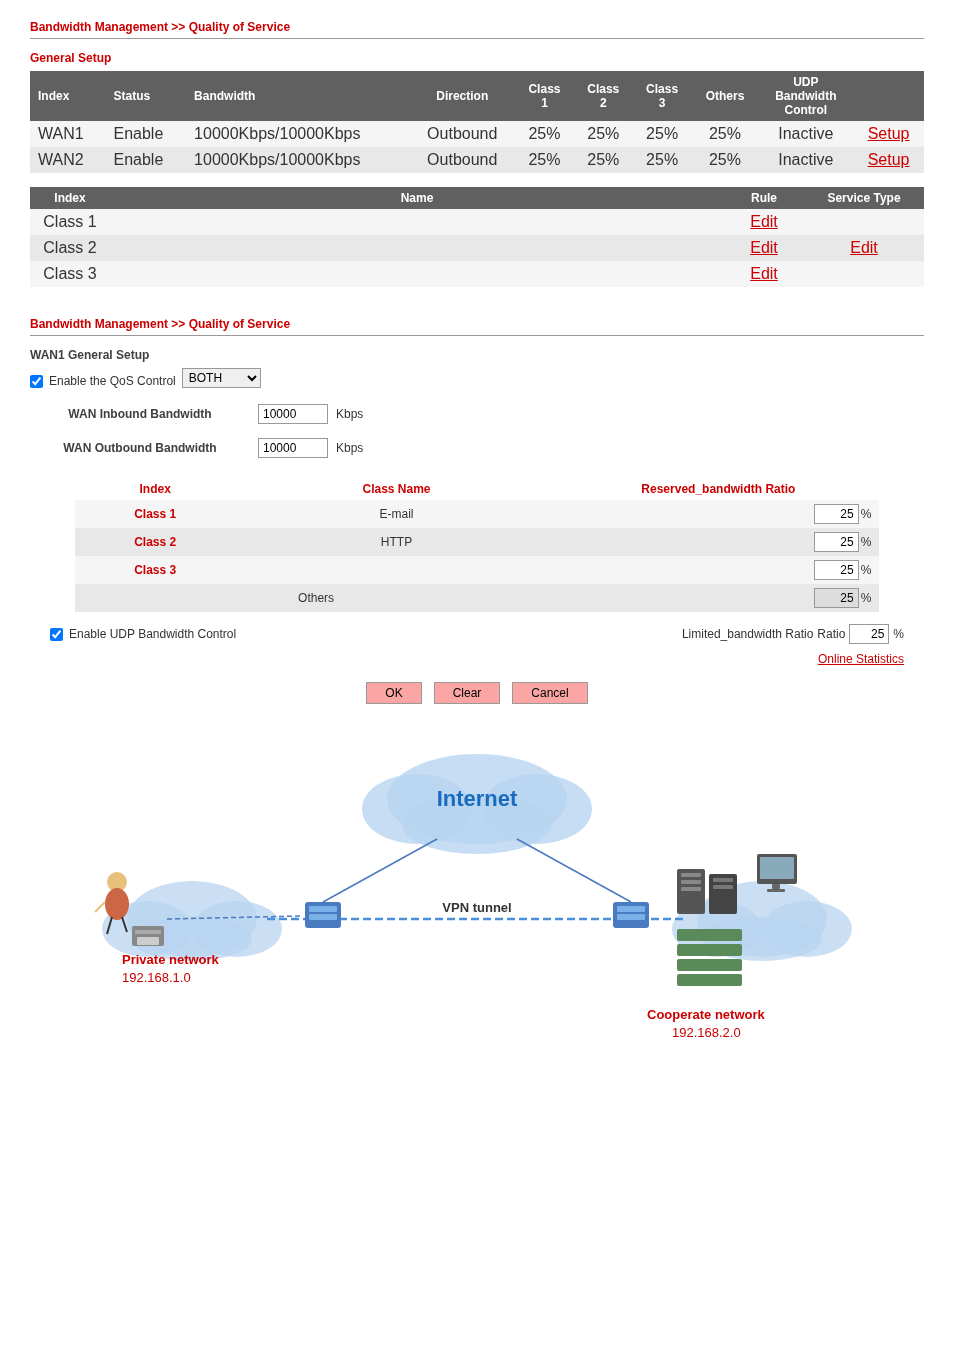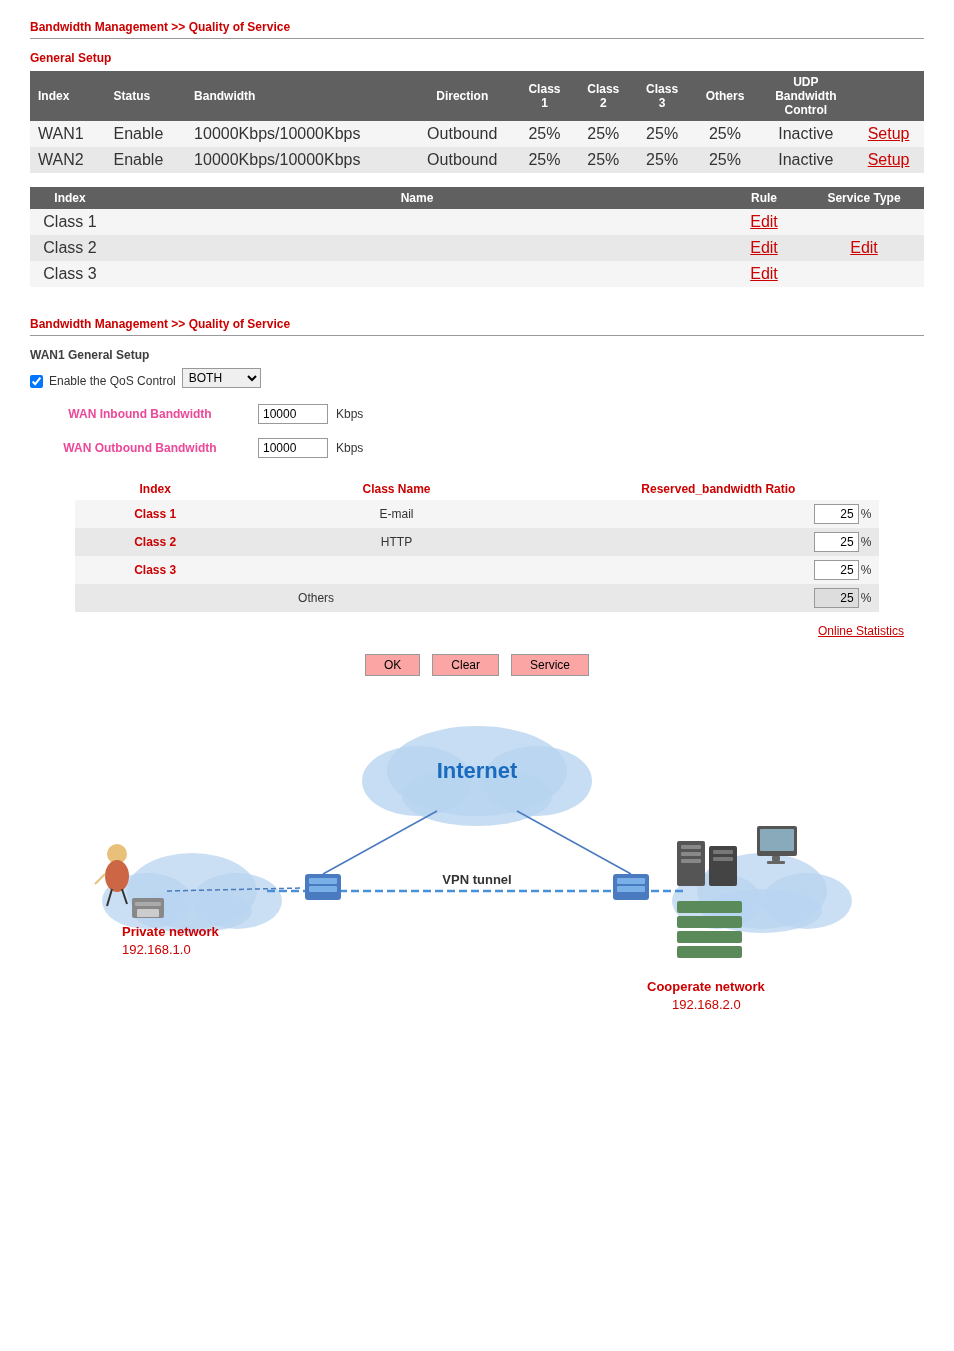--- a/index.html
+++ b/index.html
@@ -105,21 +105,21 @@
     .bw-row {
       display: flex;
       align-items: center;
       gap: 8px;
       padding: 4px 0;
     }
     .bw-label {
       width: 220px;
       text-align: center;
       font-weight: bold;
-      color: #ec4899;
+      color: #404040;
     }
     .bw-input {
       width: 70px;
       border: 1px solid #999;
       padding: 2px 4px;
       font-size: 12px;
     }
     .bw-unit { font-size: 12px; }
 
     
@@ -399,26 +399,38 @@
     <td>
       <div class="ratio-cell" style="display:flex;align-items:center;justify-content:flex-end;gap:2px;">
         <input type="text" class="ratio-input" value="25" style="background: rgb(221, 221, 221);">
         <span>%</span>
       </div>
     </td>
   </tr>
         </tbody>
     </table>
 
+    <div class="udp-row">
+      <div class="udp-left">
+        <input type="checkbox" checked="" style="">
+        <span>Enable UDP Bandwidth Control</span>
+      </div>
+      <div class="udp-right">
+        <span>Limited_bandwidth Ratio</span>
+        <span style="font-size:12px;">Ratio</span>
+        <input type="text" class="ratio-input" value="25" style="width: 40px;">
+        <span>%</span>
+      </div>
+    </div>
     <span class="online-stats link-red">Online Statistics</span>
 
     <div class="button-row">
       <button class="btn">OK</button>
       <button class="btn">Clear</button>
-      <button class="btn">Service</button>
+      <button class="btn">Cancel</button>
     </div>
   </div>
 
   <div class="network-diagram">
     <svg class="diagram-svg" viewBox="0 0 880 320" xmlns="http://www.w3.org/2000/svg">
 
       <g>
 
         <ellipse cx="440" cy="65" rx="90" ry="45" fill="#b8d4f0" opacity="0.8"></ellipse>
         <ellipse cx="380" cy="75" rx="55" ry="35" fill="#b8d4f0" opacity="0.8"></ellipse>

